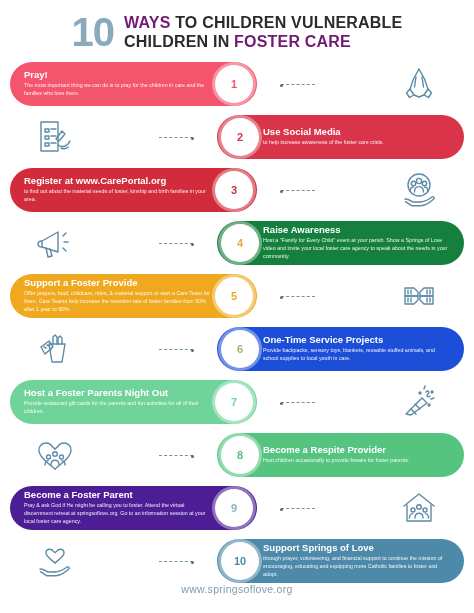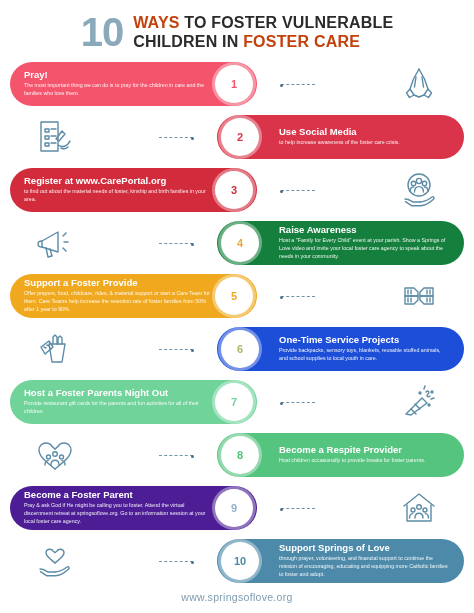--- a/index.html
+++ b/index.html
@@ -46,21 +46,21 @@
     flex-direction: column;
     line-height: 1.18;
   }
   .title-line {
     font-size: 16px;
     font-weight: bold;
     color: #2b2b2b;
     letter-spacing: 0.2px;
     white-space: nowrap;
   }
-  .accent { color: #c2410c; }
+  .accent { color: #701a75; }
 
   
   .rows {
     position: relative;
     padding: 0 10px;
   }
   .row {
     position: relative;
     height: 53px;
     display: flex;
@@ -80,21 +80,21 @@
     color: #ffffff;
     overflow: visible;
   }
   .pill.left  { flex-direction: row;        padding: 0 4px 0 14px; }
   .pill.right { flex-direction: row-reverse; padding: 0 14px 0 4px; }
 
   .pill-text {
     flex: 1 1 auto;
     min-width: 0;
   }
-  .pill.right .pill-text { padding-left: 20px; }
+  .pill.right .pill-text { padding-left: 4px; }
   .pill.left  .pill-text { padding-right: 4px; }
 
   .pill-title {
     font-size: 9.5px;
     font-weight: bold;
     line-height: 1.15;
     margin-bottom: 1px;
     white-space: nowrap;
   }
   .pill-desc {
@@ -157,40 +157,40 @@
   }
   .icon-slot.at-right { right: 16px; }
   .icon-slot.at-left  { left: 16px; }
   .icon-slot svg { display: block; }
 
   
   .footer {
     position: absolute;
     left: 0;
     right: 0;
-    bottom: 8px;
+    bottom: 16px;
     text-align: center;
   }
   .footer-url {
     font-size: 10.5px;
     color: #7f9cb0;
     letter-spacing: 0.3px;
   }
 </style>
 </head>
 <body>
 
 <div class="page">
 
   <div class="header">
     <div class="header-inner">
       <div class="big-ten">10</div>
       <div class="title-lines">
         <div class="title-line">
-          <span class="accent">WAYS</span><span> </span><span>TO FOSTER VULNERABLE</span>
+          <span class="accent">WAYS</span><span> </span><span>TO CHILDREN VULNERABLE</span>
         </div>
         <div class="title-line">
           <span>CHILDREN IN </span><span class="accent">FOSTER CARE</span>
         </div>
       </div>
     </div>
   </div>
 
   <div class="rows" id="rows">
       <div class="row left">

